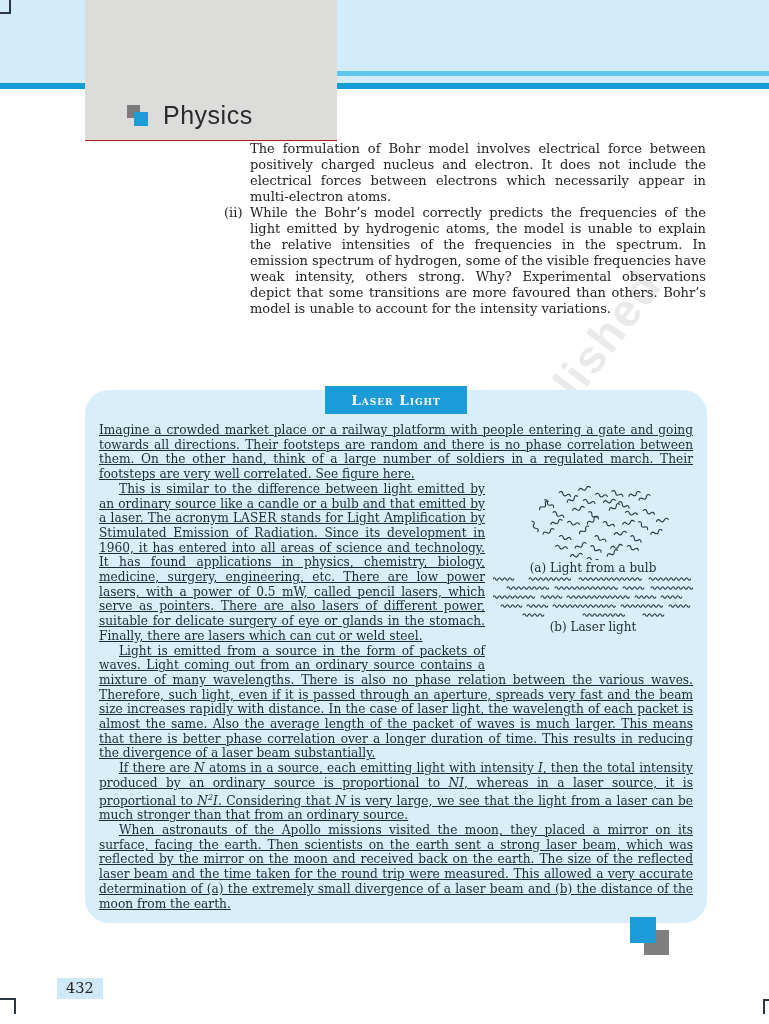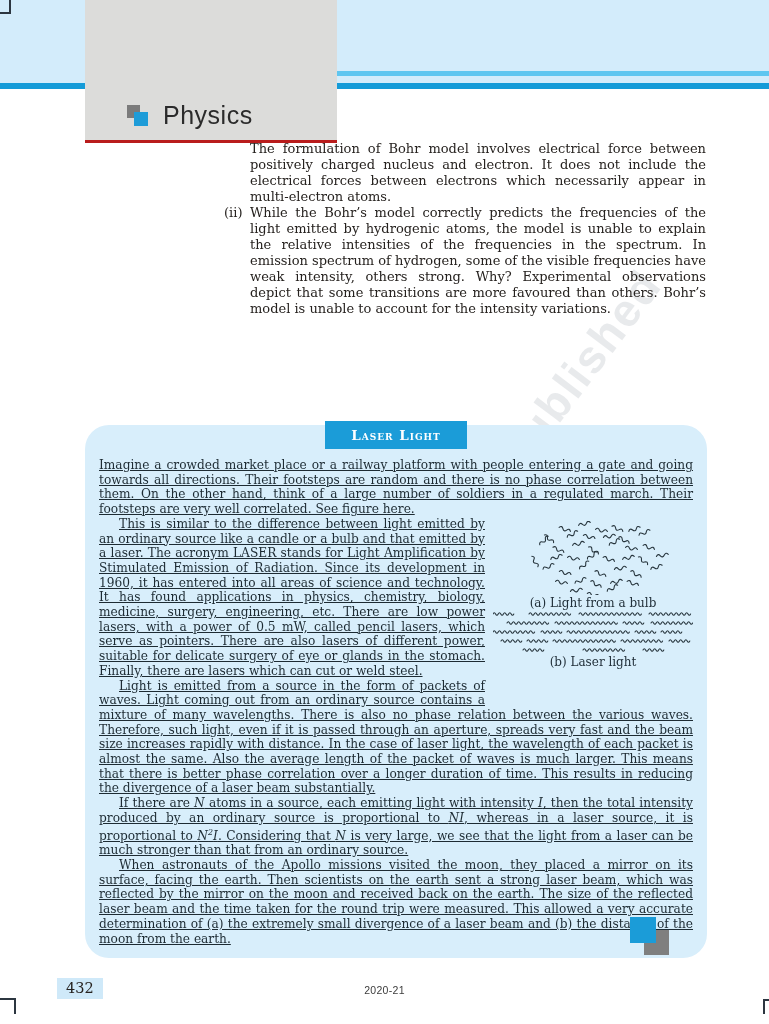--- a/index.html
+++ b/index.html
@@ -7,21 +7,21 @@
     position:relative; width:769px; height:1024px; background:#ffffff;
     overflow:hidden; font-family:"DejaVu Serif", serif;
   }
 
   
   .top-band  { position:absolute; left:0; top:0; width:769px; height:83px; background:#d3ecfb; }
   .rule-light{ position:absolute; left:337px; top:71px; width:432px; height:5px; background:#5fc6f0; }
   .rule-dark { position:absolute; left:0; top:83px; width:769px; height:6px; background:#149bd8; }
   .chapter-tab {
     position:absolute; left:85px; top:0; width:252px; height:140px;
-    background:#dcdcda; border-bottom:3px solid #b91c1c;
+    background:#dcdcda; border-bottom:1px solid #b91c1c;
   }
   .tab-inner { position:absolute; left:42px; bottom:10px; display:flex; align-items:center; gap:14px; }
   .tab-icon  { position:relative; width:22px; height:22px; flex:0 0 auto; }
   .sq-gray   { position:absolute; left:0; top:0; width:13px; height:13px; background:#7b7b7b; }
   .sq-blue   { position:absolute; left:7px; top:7px; width:14px; height:14px; background:#1e9cd8; }
   .tab-title { font-family:"Liberation Sans", sans-serif; font-size:25px; color:#2b2b2b; letter-spacing:.5px; }
 
   
   .watermark {
     position:absolute; left:60px; top:555px; width:720px; text-align:center;
@@ -39,21 +39,21 @@
   .body-text p { margin:0; }
   .hang { padding-left:26px; }
   .li   { position:relative; padding-left:26px; }
   .li .marker { position:absolute; left:0; top:0; }
 
   
   .laser-box {
     position:absolute; left:85px; top:390px; width:622px; min-height:533px;
     box-sizing:border-box; padding:0 14px 12px 14px;
     background:#d8eefb; border-radius:24px;
-    font-size:12.2px; line-height:14.7px; color:#1d2b33; text-align:justify;margin-top:35px;
+    font-size:12.2px; line-height:14.7px; color:#1d2b33; text-align:justify;
   }
   .box-title {
     display:block; width:142px; height:28px; line-height:28px;
     margin:-4px auto 9px auto; background:#1b9cd8; color:#ffffff;
     text-align:center; font-weight:bold; font-size:13.5px;
     font-variant:small-caps; letter-spacing:1px;
   }
   .laser-box p { margin:0;text-decoration:underline; }
   .indent { text-indent:20px; }
   .rs-i    { font-style:italic; }
@@ -206,19 +206,18 @@
     <p class="indent">Light is emitted from a source in the form of packets of waves. Light coming out from an ordinary source contains a mixture of many wavelengths. There is also no phase relation between the various waves. Therefore, such light, even if it is passed through an aperture, spreads very fast and the beam size increases rapidly with distance. In the case of laser light, the wavelength of each packet is almost the same. Also the average length of the packet of waves is much larger. This means that there is better phase correlation over a longer duration of time. This results in reducing the divergence of a laser beam substantially.</p>
     <p class="indent"><span>If there are </span><span class="rs-i">N</span><span> atoms in a source, each emitting light with intensity </span><span class="rs-i">I</span><span>, then the total intensity produced by an ordinary source is proportional to </span><span class="rs-i">NI</span><span>, whereas in a laser source, it is proportional to </span><span class="rs-i">N</span><span class="rs-isup">2</span><span class="rs-i">I</span><span>. Considering that </span><span class="rs-i">N</span><span> is very large, we see that the light from a laser can be much stronger than that from an ordinary source.</span></p>
     <p class="indent">When astronauts of the Apollo missions visited the moon, they placed a mirror on its surface, facing the earth. Then scientists on the earth sent a strong laser beam, which was reflected by the mirror on the moon and received back on the earth. The size of the reflected laser beam and the time taken for the round trip were measured. This allowed a very accurate determination of (a) the extremely small divergence of a laser beam and (b) the distance of the moon from the earth.</p>
   </section>
 
   <div class="pageno">432</div>
   <div class="deco">
     <span class="d-blue"></span>
     <span class="d-gray"></span>
   </div>
-  <div class="year">2020-21</div>
 
   <div class="mark-tl"></div>
   <div class="mark-bl"></div>
   <div class="mark-br"></div>
 
 </div>
 
 </body></html>

